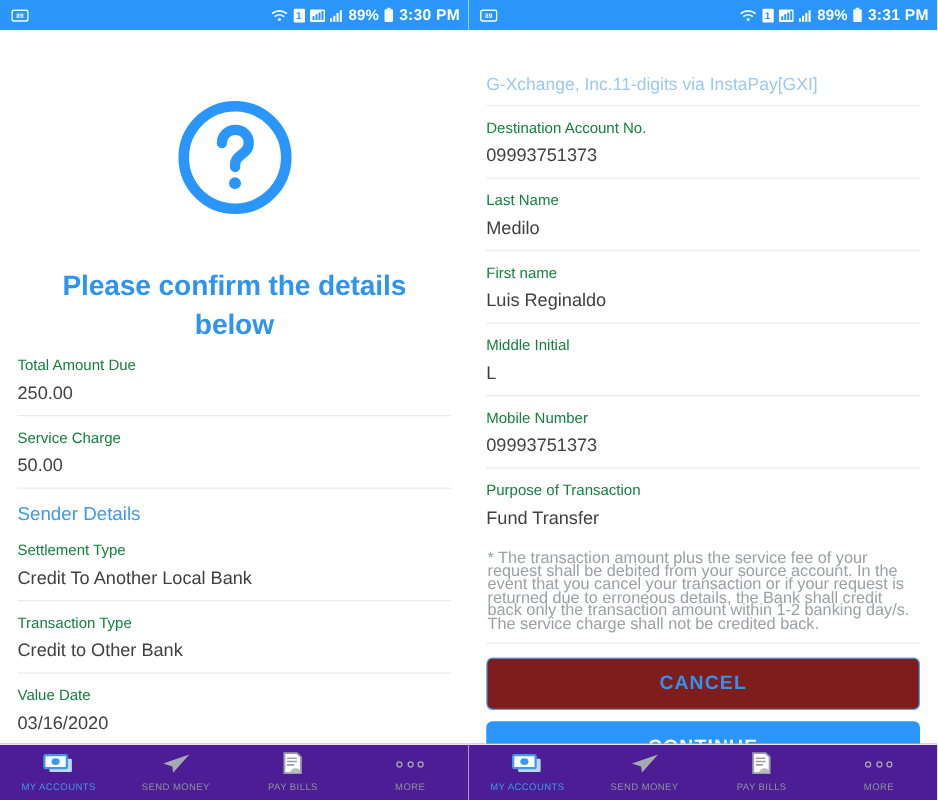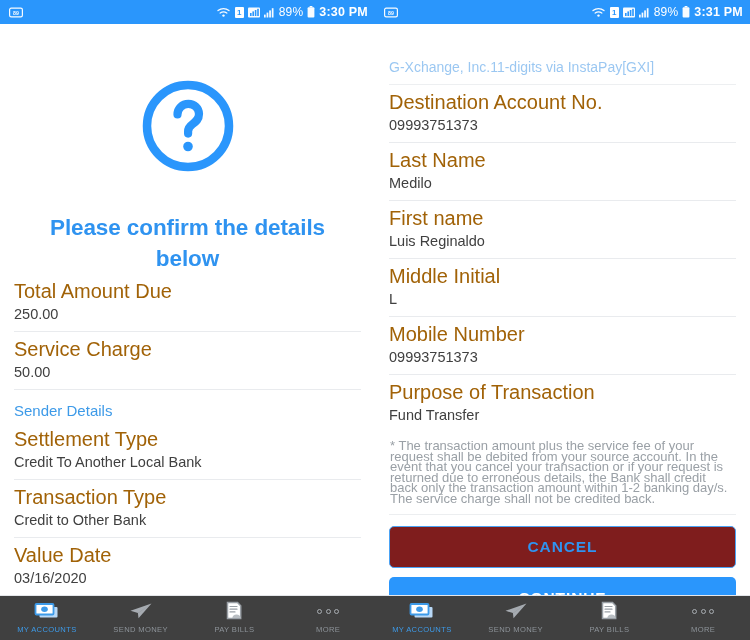--- a/index.html
+++ b/index.html
@@ -15,21 +15,21 @@
   
   .statusbar {
     height: 24px; background: #2a96fc; color: #fff;
     display: flex; align-items: center; padding: 0 7px 0 9px;
     font-size: 11.5px; font-weight: bold; letter-spacing: .2px;
   }
   .sb-left { display: flex; align-items: center; }
   .sb-right { margin-left: auto; display: flex; align-items: center; gap: 4px; }
   .sb-icon { display: inline-flex; align-items: center; opacity: .97; }
   .sb-time { font-size: 12.5px; font-weight: bold; }
-  .sb-pct { font-size: 12px; font-weight: normal; }
+  .sb-pct { font-size: 12px; font-weight: bold; }
   .chip {
     background: #fff; color: #2a96fc; border-radius: 1px;
     font-size: 8px; font-weight: bold; line-height: 9px;
     padding: 1px 2px; min-width: 9px; text-align: center;
   }
 
   
   .body { position: absolute; top: 24px; left: 0; right: 0; bottom: 45px; overflow: hidden; }
   .pad { padding: 0 14px; }
 
@@ -37,21 +37,21 @@
   .hero { text-align: center; padding-top: 52px; }
   .qmark { display: inline-block; }
   .hero-title {
     color: #2f93f0; font-size: 22.5px; font-weight: bold;
     line-height: 31px; margin: 32px 22px 0; letter-spacing: -.1px;
   }
 
   
   .field { padding: 7px 0 6px; border-bottom: 1px solid #e9ebee; }
   .field.nobrd { border-bottom: none; }
-  .f-label { font-size: 20px; color: #a16207; line-height: 21px; }
+  .f-label { font-size: 12px; color: #15803d; line-height: 21px; }
   .f-value { font-size: 14.5px; color: #404040; line-height: 21px; margin-top: 2px; }
   .section-head {
     font-size: 15px; color: #3d9ae8; padding: 10px 0 0; line-height: 22px;
   }
 
   
   .clipped {
     font-size: 14px; color: #7fb8ee; line-height: 20px;
     padding: 8px 0 7px; border-bottom: 1px solid #e9ebee;
     opacity: .78; white-space: nowrap;
@@ -68,21 +68,21 @@
     display: block; width: 100%; height: 42px; border-radius: 5px;
     font-size: 15.5px; font-weight: bold; letter-spacing: .9px;
     cursor: pointer; line-height: 40px; text-align: center;
   }
   .btn-cancel { background: #7f1d1d; border: 1.6px solid #4aa3f5; color: #2f93f0; }
   .btn-continue { background: #2a96fc; border: none; color: #fff; margin-top: 9px; }
 
   
   .nav {
     position: absolute; bottom: 0; left: 0; right: 0; height: 45px;
-    background: #404040; border-top: 1px solid #e4e6e9;
+    background: #4c1d95; border-top: 1px solid #e4e6e9;
     display: flex; align-items: flex-start; padding-top: 4px;
   }
   .nav-item { flex: 1; text-align: center; cursor: pointer; }
   .nav-ico { height: 22px; display: flex; align-items: center; justify-content: center; }
   .nav-lbl {
     font-size: 7.6px; color: #8d9399; letter-spacing: .35px;
     margin-top: 3px; display: block;
   }
   .nav-item.active .nav-lbl { color: #3d9ae8; }
   .dots { display: flex; gap: 3.5px; align-items: center; justify-content: center; height: 22px; }

